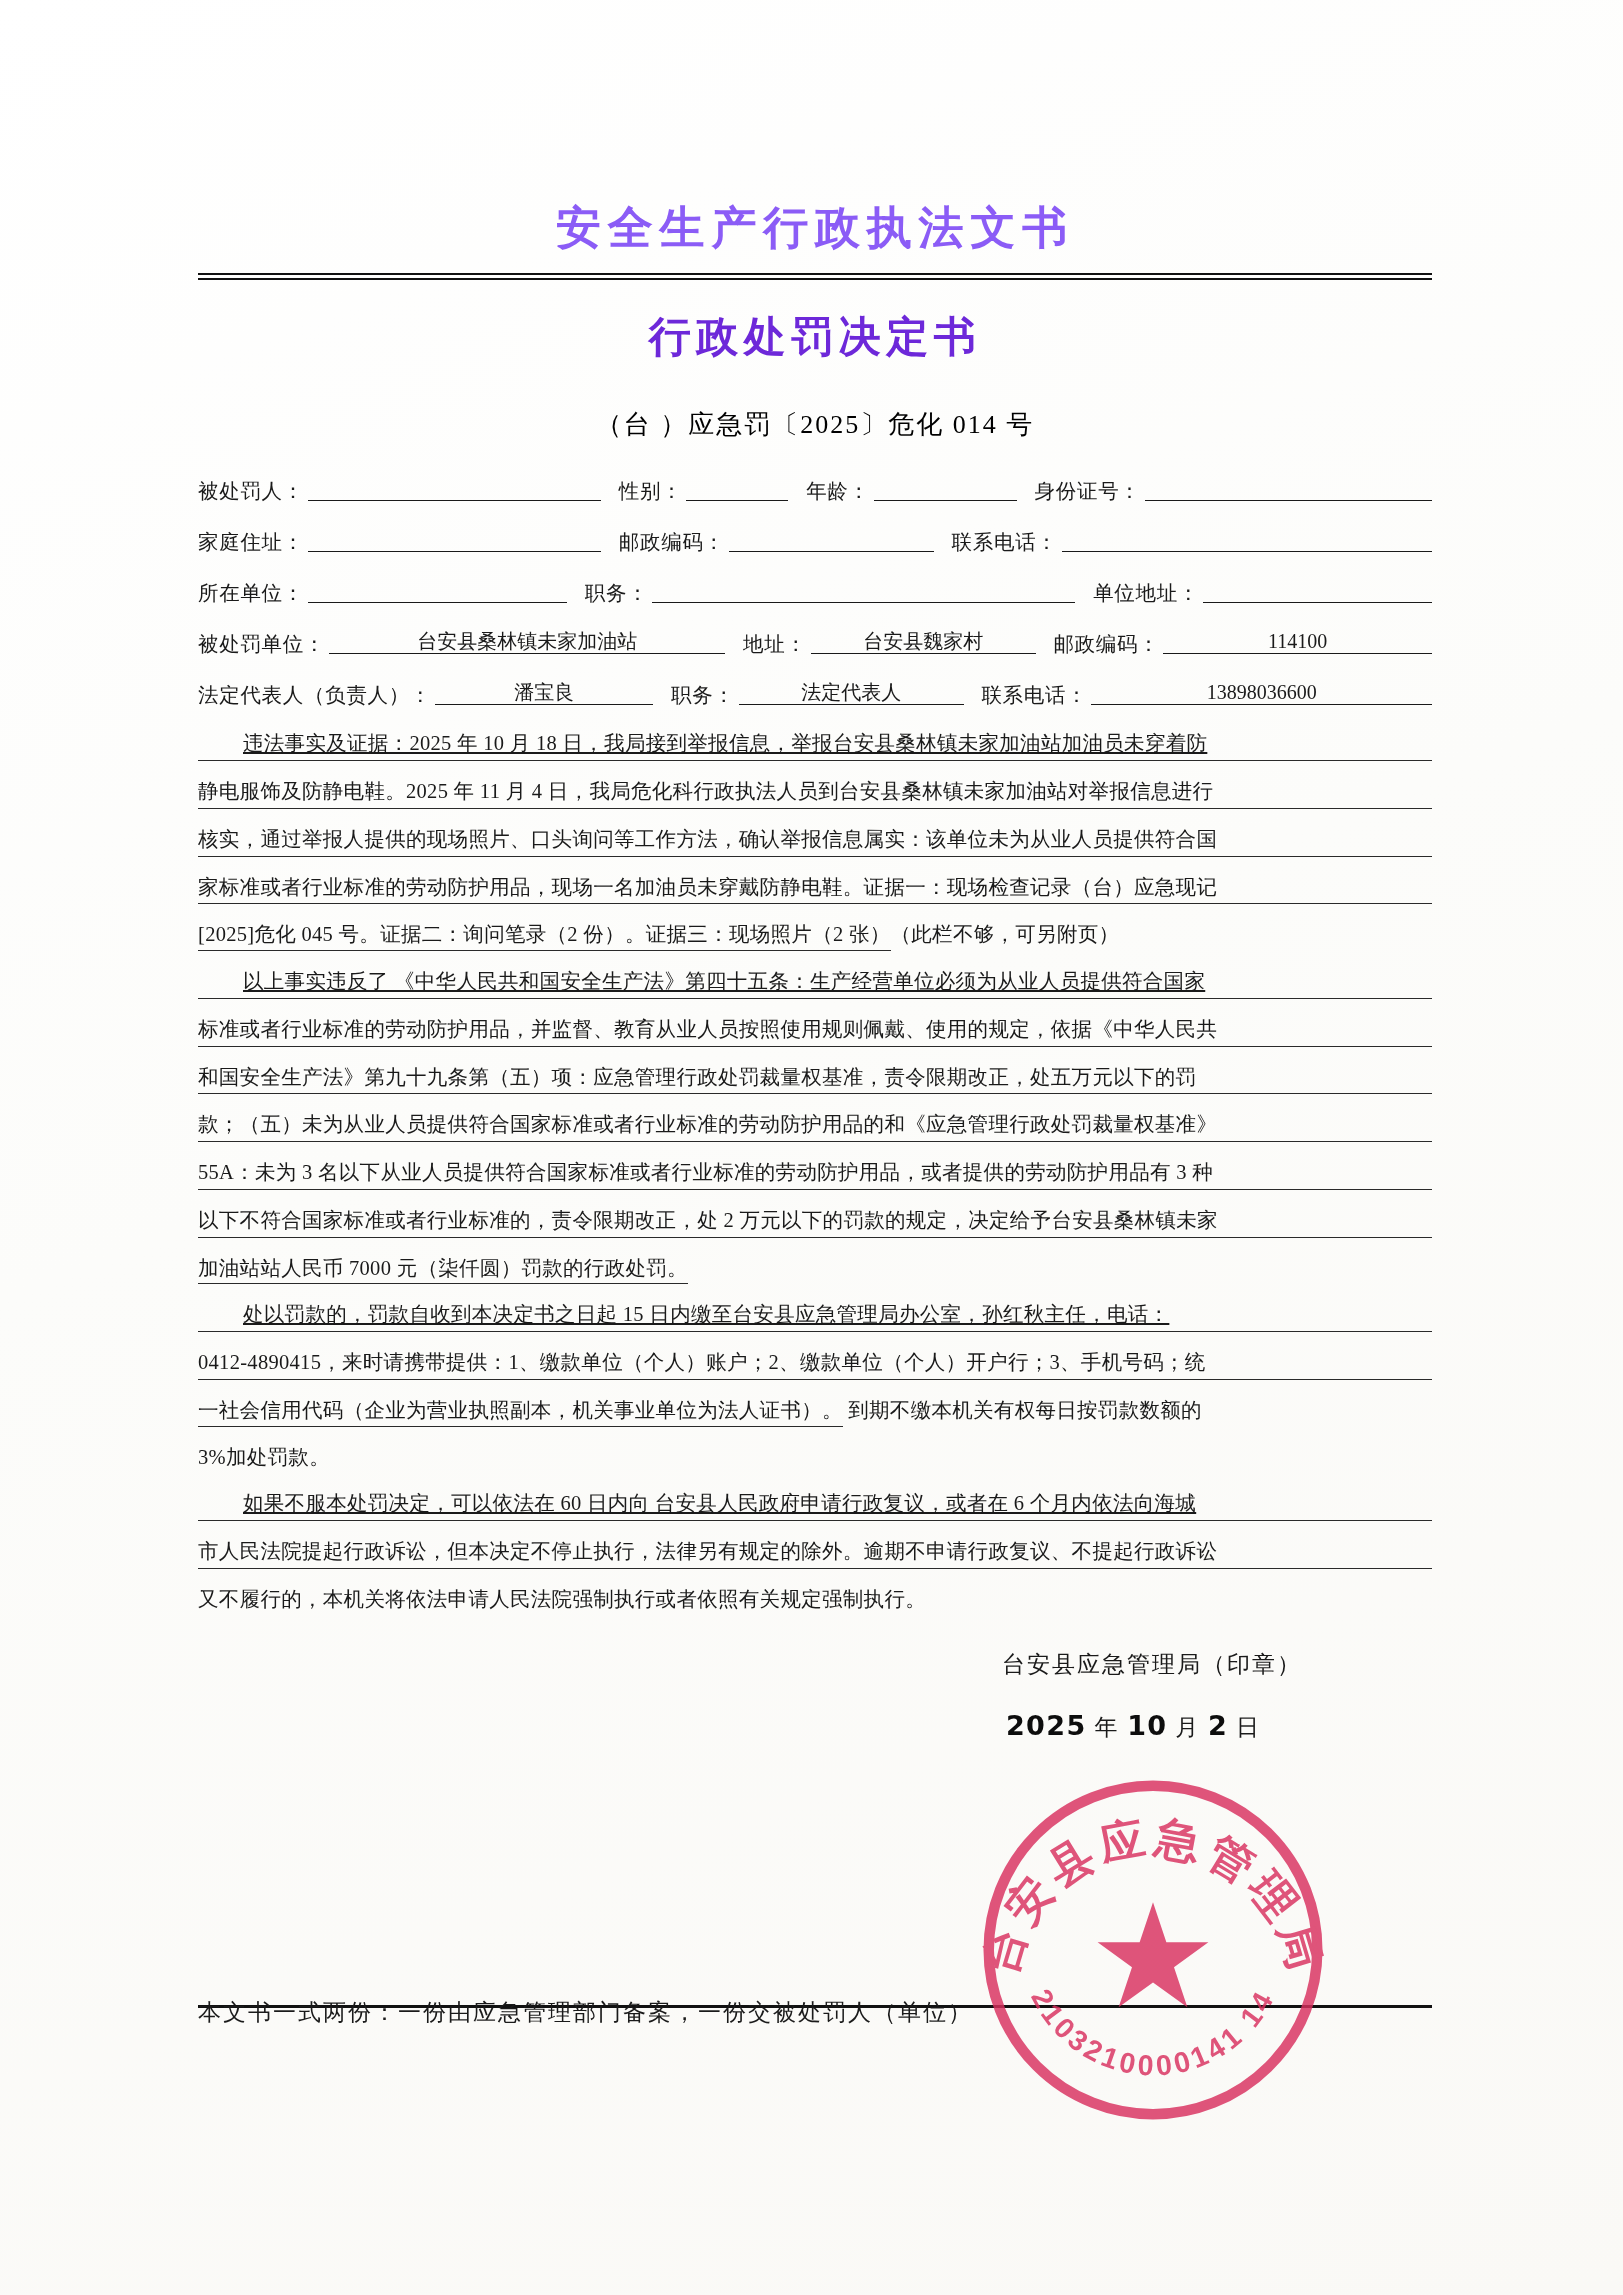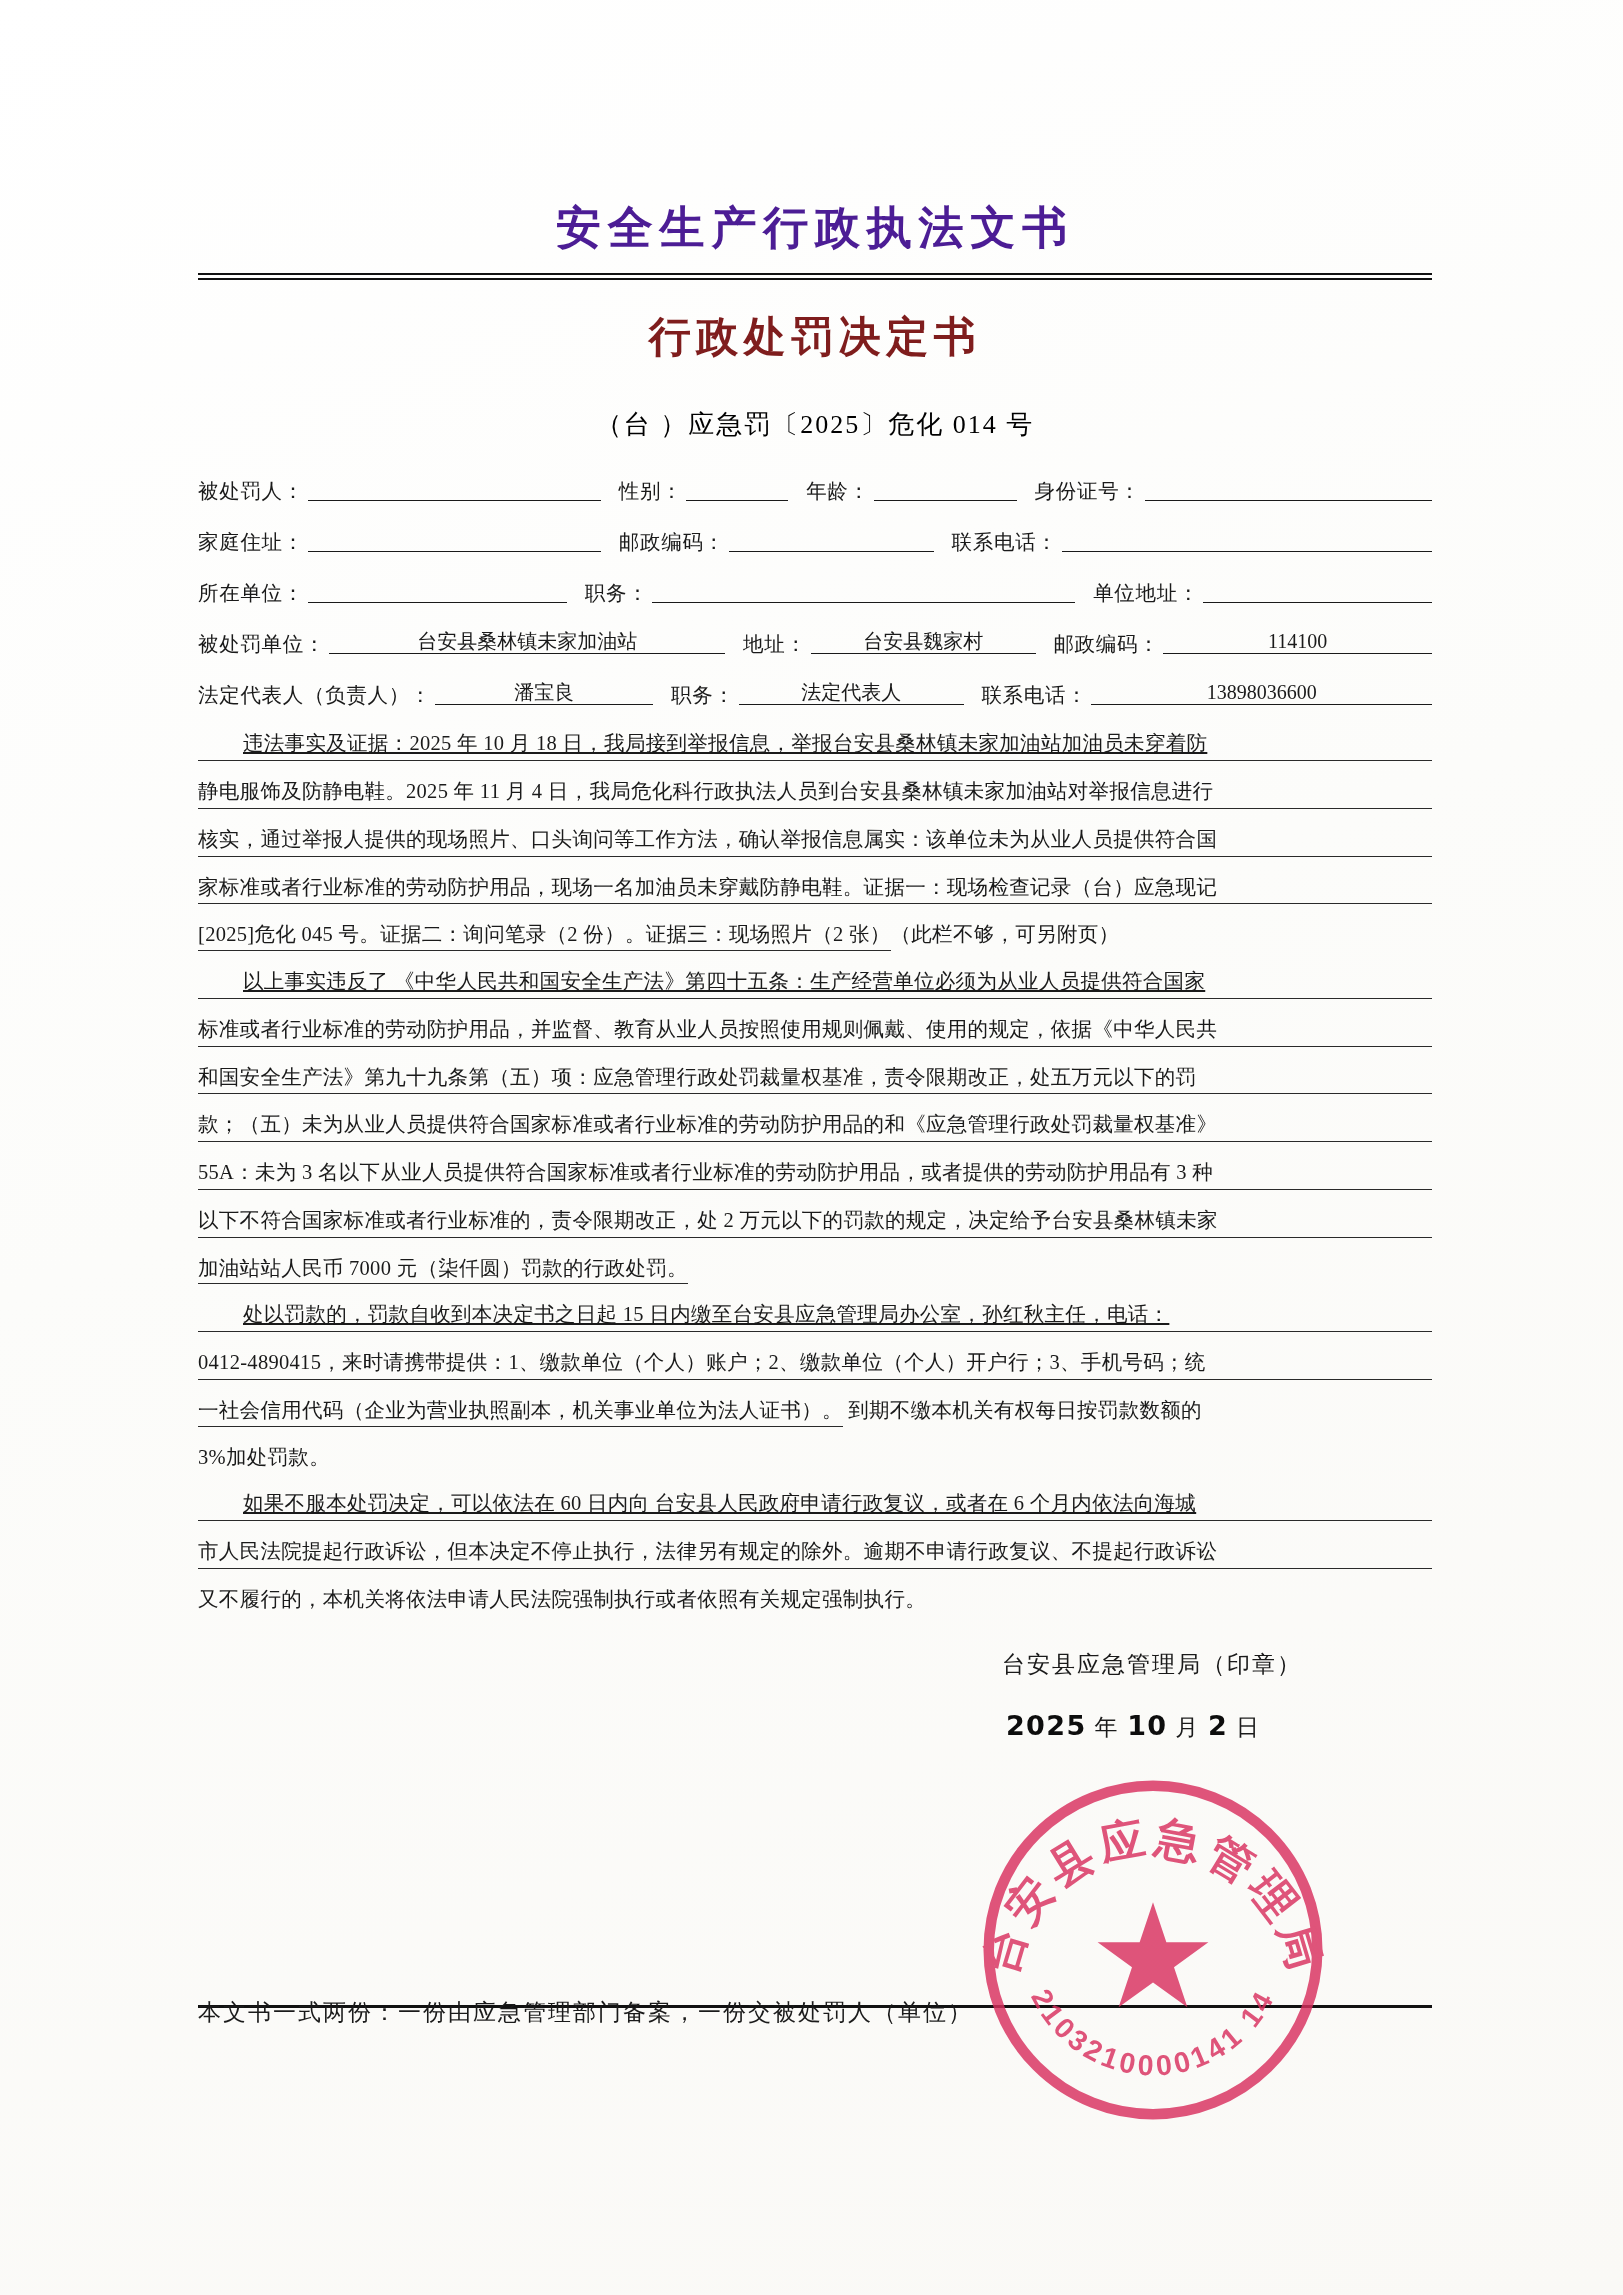--- a/index.html
+++ b/index.html
@@ -34,37 +34,37 @@
   }
 
   
   .doc-title {
     text-align: center;
     font-size: 45px;
     font-weight: bold;
     letter-spacing: 6.8px;
     margin-top: 198px;
     font-family: "Liberation Sans", "DejaVu Sans", sans-serif;
-    color: #4c1d95;
+    color: #8b5cf6;
   }
   .double-rule {
     margin-top: 15px;
     border-top: 2.7px solid #111;
     border-bottom: 2px solid #111;
     height: 3.4px;
     width: 100%;
   }
   .doc-subtitle {
     text-align: center;
     font-size: 42px;
     font-weight: bold;
     letter-spacing: 5.5px;
     margin-top: 29px;
     font-family: "Liberation Sans", "DejaVu Sans", sans-serif;
-    color: #7f1d1d;
+    color: #6d28d9;
   }
   .doc-number {
     text-align: center;
     font-size: 26px;
     letter-spacing: 2px;
     margin-top: 42px;
     font-family: "Liberation Serif", "DejaVu Serif", serif;
     color: #000000;
   }
 

